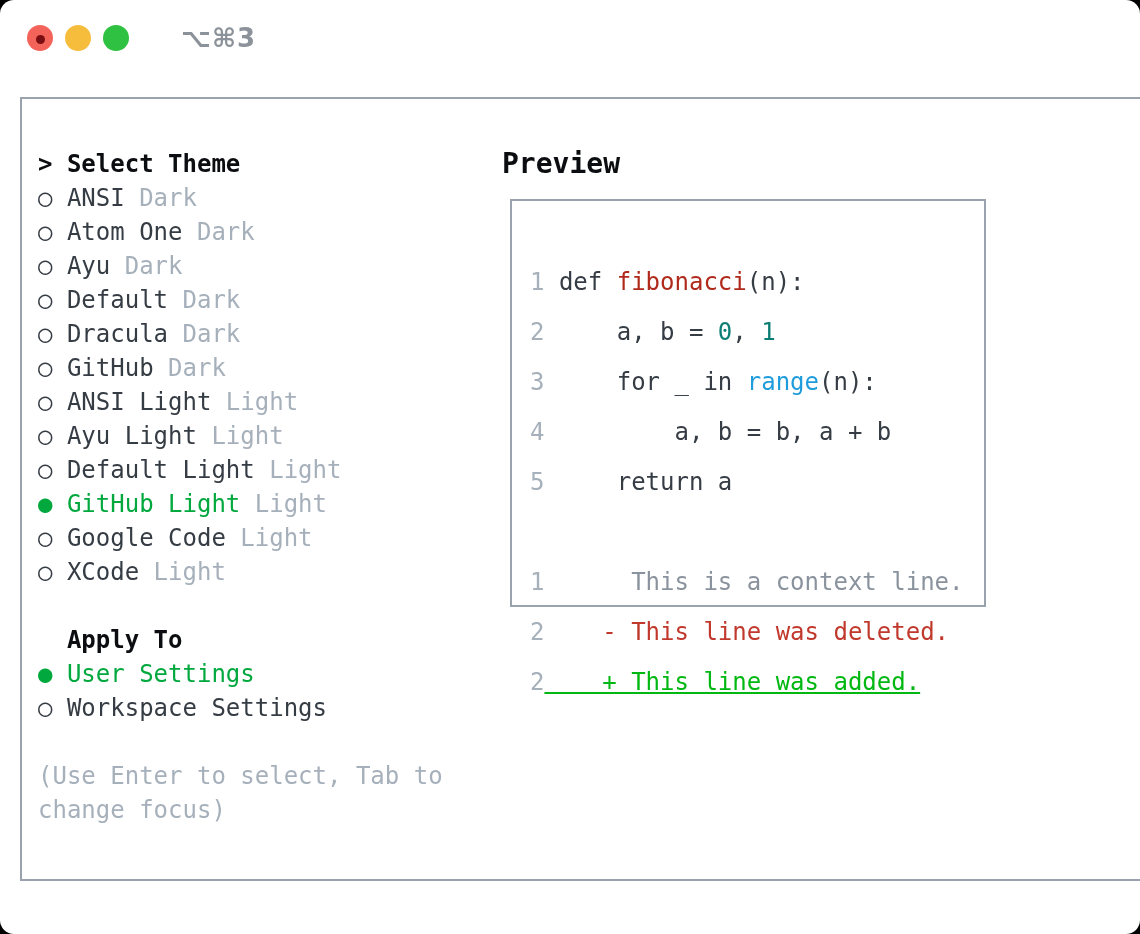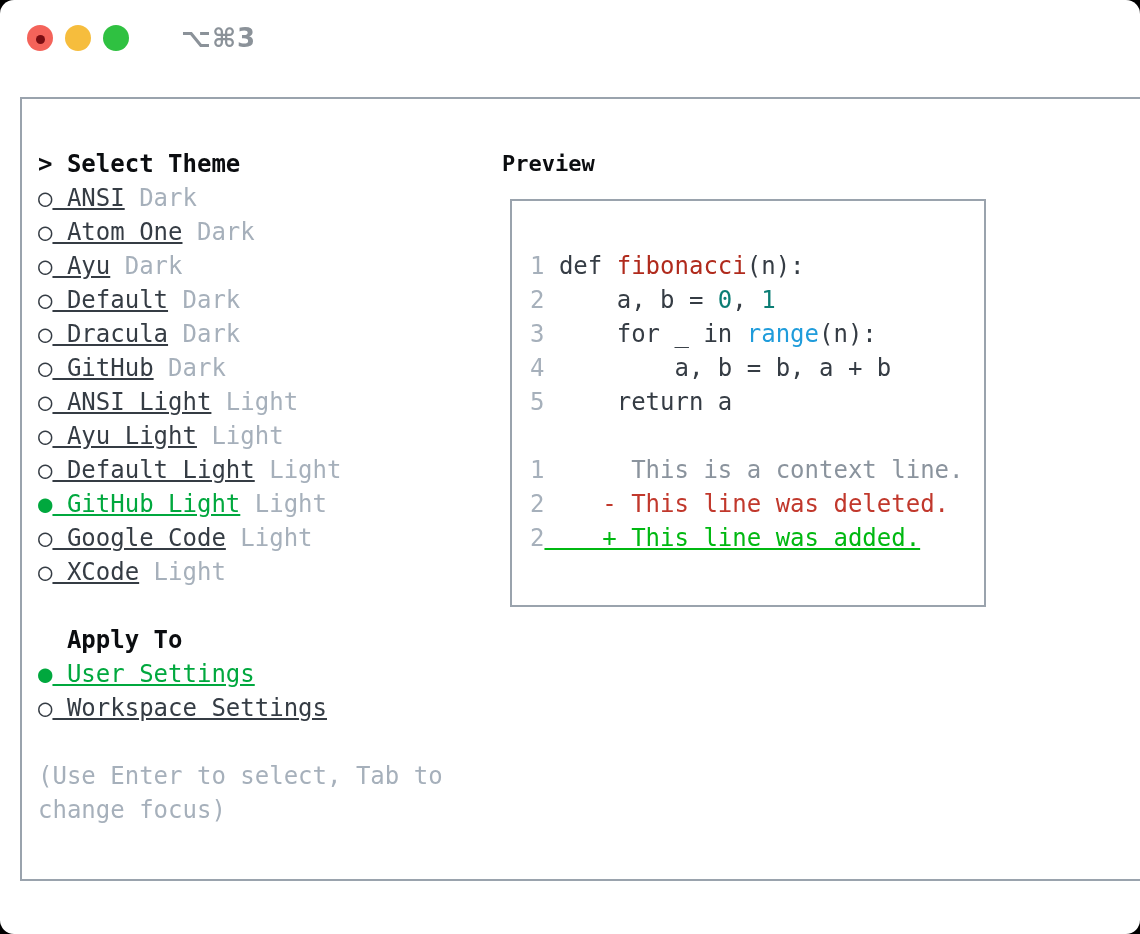--- a/index.html
+++ b/index.html
@@ -21,36 +21,36 @@
   
   .panel{
     position:absolute;left:20px;top:97px;width:1124px;height:784px;
     border:2px solid var(--border-gray);border-radius:0;background:#fff;box-sizing:border-box;
   }
   
   .menu{position:absolute;left:16px;top:48px;font-size:24px;line-height:34px;white-space:pre;}
   .mrow{height:34px;}
   .hdr{font-weight:bold;color:var(--header-black);}
   .marker{color:var(--text-dark);}
-  .name{color:var(--text-dark);text-decoration:underline;}
+  .name{color:var(--text-dark);}
   .variant{color:var(--muted-gray);}
   .sel .marker,.sel .name{color:var(--accent-green);}
   .hint{color:var(--muted-gray);}
   
   .preview-label{
-    position:absolute;left:480px;top:48px;font-size:22px;line-height:34px;
+    position:absolute;left:480px;top:48px;font-size:28px;line-height:34px;
     font-weight:bold;color:var(--header-black);
   }
   .preview-box{
     position:absolute;left:488px;top:100px;width:476px;height:408px;
     border:2px solid var(--border-gray);background:#fff;box-sizing:border-box;
   }
   .code{margin:0;padding:48px 0 0 18px;font-size:24px;line-height:34px;white-space:pre;
         font-family:"DejaVu Sans Mono","Liberation Mono",monospace;}
-  .cline{height:34px;}
+  .cline{height:34px;margin-top:16px;}
   .lnum{color:var(--muted-gray);}
   .tok-plain{color:var(--text-dark);}
   .tok-func{color:var(--func-red);}
   .tok-num{color:var(--number-teal);}
   .tok-builtin{color:var(--builtin-blue);}
   .diff-context{color:var(--context-gray);}
   .diff-deleted{color:var(--deleted-red);text-align:right;}
   .diff-added{color:var(--added-green);text-decoration:underline;}
 </style>
 </head>

